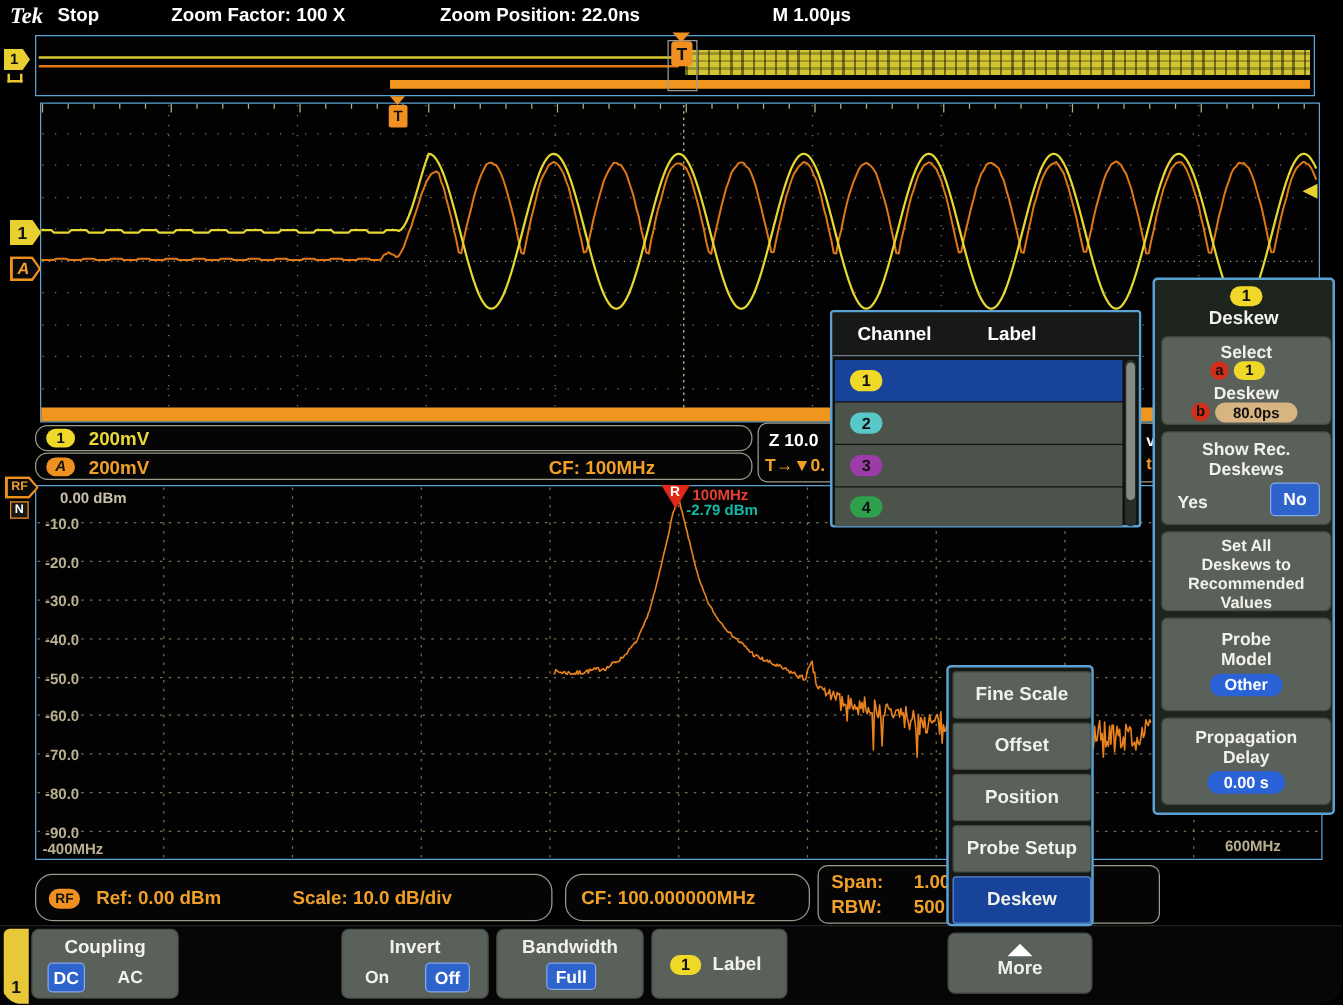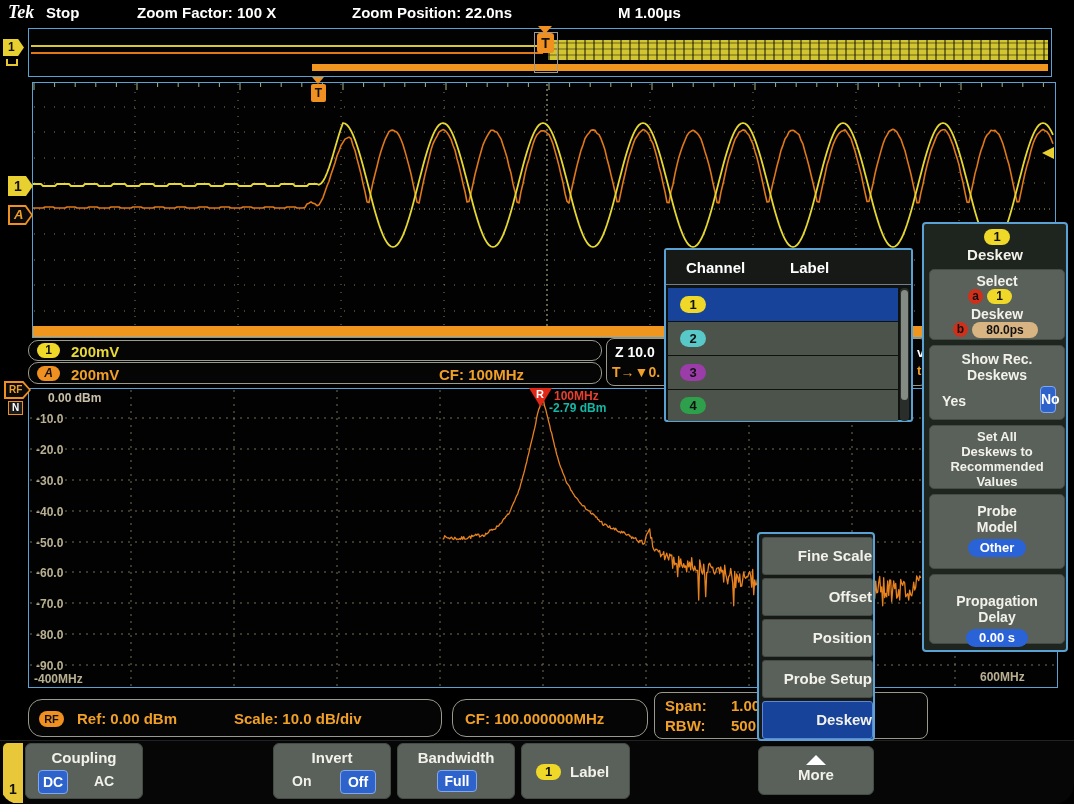--- a/index.html
+++ b/index.html
@@ -14,21 +14,21 @@
   .pill{border:1px solid #9a9a8c;border-radius:10px;background:#050505;}
   .oval{border-radius:9px;color:#111;font-weight:bold;text-align:center;}
   .pent{clip-path:polygon(0 0,72% 0,100% 50%,72% 100%,0 100%);}
   .gbtn{background:#59615a;border:1px solid #454b45;border-radius:6px;color:#f2f2ea;
         font-weight:bold;text-align:center;}
   .bluebox{background:#2f63cc;border:1px solid #82a8ec;border-radius:4px;color:#fff;
            font-weight:bold;text-align:center;}
   .bluepill{background:#2a62d8;border-radius:10px;color:#fff;font-weight:bold;text-align:center;}
   .menuItem{position:absolute;left:3px;width:111px;height:38px;background:#59615a;
             border:1px solid #454b45;border-radius:3px;color:#f2f2ea;font-weight:bold;
-            font-size:15px;line-height:36px;text-align:right;}
+            font-size:15px;line-height:36px;text-align:center;}
   .menuItem.sel{background:#17439a;border-color:#5d86d8;}
   .rbtn{position:absolute;left:5px;width:136px;background:#59615a;border:1px solid #454b45;
         border-radius:5px;color:#f2f2ea;font-weight:bold;font-size:14px;text-align:center;}
   svg{display:block;}
 </style>
 </head>
 <body>
 
 <div class="screen">
 
@@ -261,38 +261,38 @@
       <div style="position:relative;height:17px;">
         <span class="abs" style="left:23px;top:0;width:15px;height:15px;background:#d0301a;border-radius:50%;color:#111;font-weight:bold;font-size:12px;line-height:15px;text-align:center;">b</span>
         <span class="abs" style="left:42px;top:0;width:66px;height:16px;background:#d8b482;border-radius:8px;color:#111;font-weight:bold;font-size:12px;line-height:16px;text-align:center;">80.0ps</span>
       </div>
     </div>
 
     <div class="rbtn" style="top:121px;height:75px;">
       <div style="margin-top:5px;">Show Rec.</div>
       <div>Deskews</div>
       <span class="abs" style="left:12px;bottom:10px;font-size:14px;">Yes</span>
-      <span class="abs bluebox" style="right:8px;bottom:6px;width:16px;height:27px;font-size:14px;line-height:25px;">No</span>
+      <span class="abs bluebox" style="right:8px;bottom:6px;width:40px;height:27px;font-size:14px;line-height:25px;">No</span>
     </div>
 
     <div class="rbtn" style="top:201px;height:64px;font-size:13px;line-height:15px;">
       <div style="margin-top:3px;">Set All</div>
       <div>Deskews to</div>
       <div>Recommended</div>
       <div>Values</div>
     </div>
 
     <div class="rbtn" style="top:270px;height:75px;">
       <div style="margin-top:8px;">Probe</div>
       <div>Model</div>
       <div class="bluepill" style="margin:4px auto 0;width:58px;height:18px;font-size:13px;line-height:18px;">Other</div>
     </div>
 
     <div class="rbtn" style="top:350px;height:70px;">
-      <div style="margin-top:18px;">Propagation</div>
+      <div style="margin-top:6px;">Propagation</div>
       <div>Delay</div>
       <div class="bluepill" style="margin:4px auto 0;width:62px;height:18px;font-size:13px;line-height:18px;">0.00 s</div>
     </div>
   </div>
 
   <div class="abs" style="left:0;top:740px;width:1074px;height:64px;background:#060606;border-top:1px solid #222;">
     <div class="abs" style="left:3px;top:2px;width:20px;height:60px;background:#e8c838;border-radius:5px 0 0 0;color:#111;font-weight:bold;font-size:14px;text-align:center;line-height:92px;">1</div>
 
     <div class="abs gbtn" style="left:25px;top:2px;width:118px;height:56px;">
       <div style="font-size:15px;margin-top:5px;">Coupling</div>

